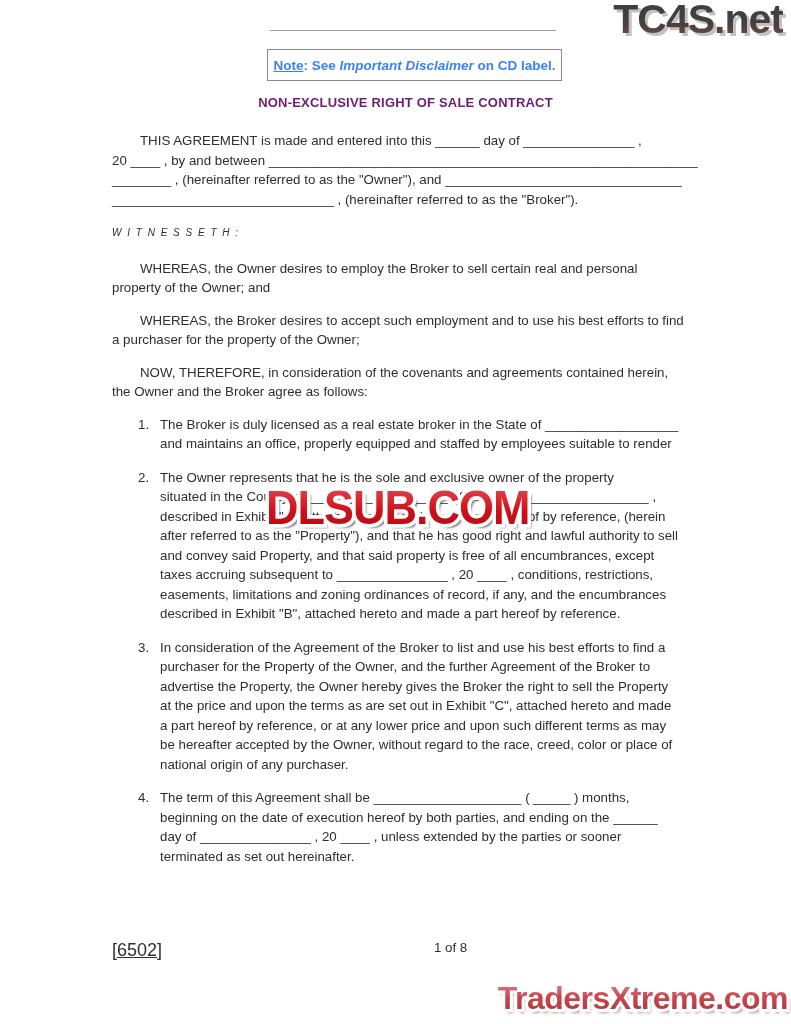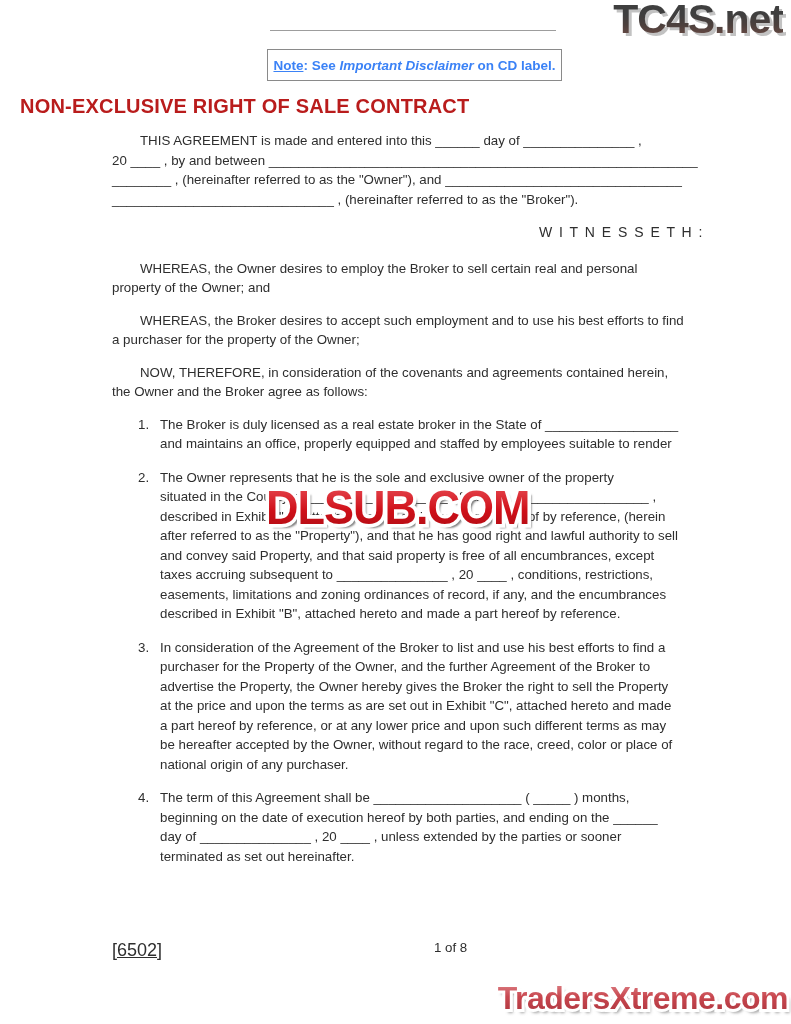--- a/index.html
+++ b/index.html
@@ -23,29 +23,29 @@
 
   .notebox {
     position:absolute; top:49px; left:247px; width:293px; height:30px;
     border:1px solid #8a8a8a; display:flex; align-items:center; justify-content:center;
     font-size:13.5px; font-weight:bold; color:#3b82f6; white-space:pre;
   }
   .notebox .u { text-decoration:underline; }
   .notebox .i { font-style:italic; }
 
   .title {
-    position:absolute; top:95px; left:0; width:100%; 
-    font-size:20px; font-weight:bold; color:#b91c1c; letter-spacing:0.2px;
+    position:absolute; top:95px; left:0; width:100%; text-align:center;
+    font-size:13px; font-weight:bold; color:#701a75; letter-spacing:0.2px;
   }
 
   .doc { position:absolute; left:92px; top:131px; width:592px; font-size:13.3px; line-height:19.5px; }
   .tline { white-space:pre; }
   .para { margin:0 0 13px 0; }
   .para .tline:first-child { text-indent:28px; }
-  .witness { margin:14px 0 16px 0; text-align:right; letter-spacing:1.5px; font-size:14px; }
+  .witness { margin:14px 0 16px 0; text-align:left; letter-spacing:1.5px; font-size:10px;font-style:italic; }
   .li { display:flex; margin-bottom:14px; }
   .li-num { flex:none; width:22px; margin-left:26px; }
   .li-body { flex:1; min-width:0; }
 
   
   .watermark { position:absolute; left:246px; top:482px; width:310px; height:54px; }
   .wm-layer {
     position:absolute; left:0; top:0; white-space:nowrap;
     font-size:45px; font-weight:bold; letter-spacing:-1px; transform:scaleY(1.05);
   }

